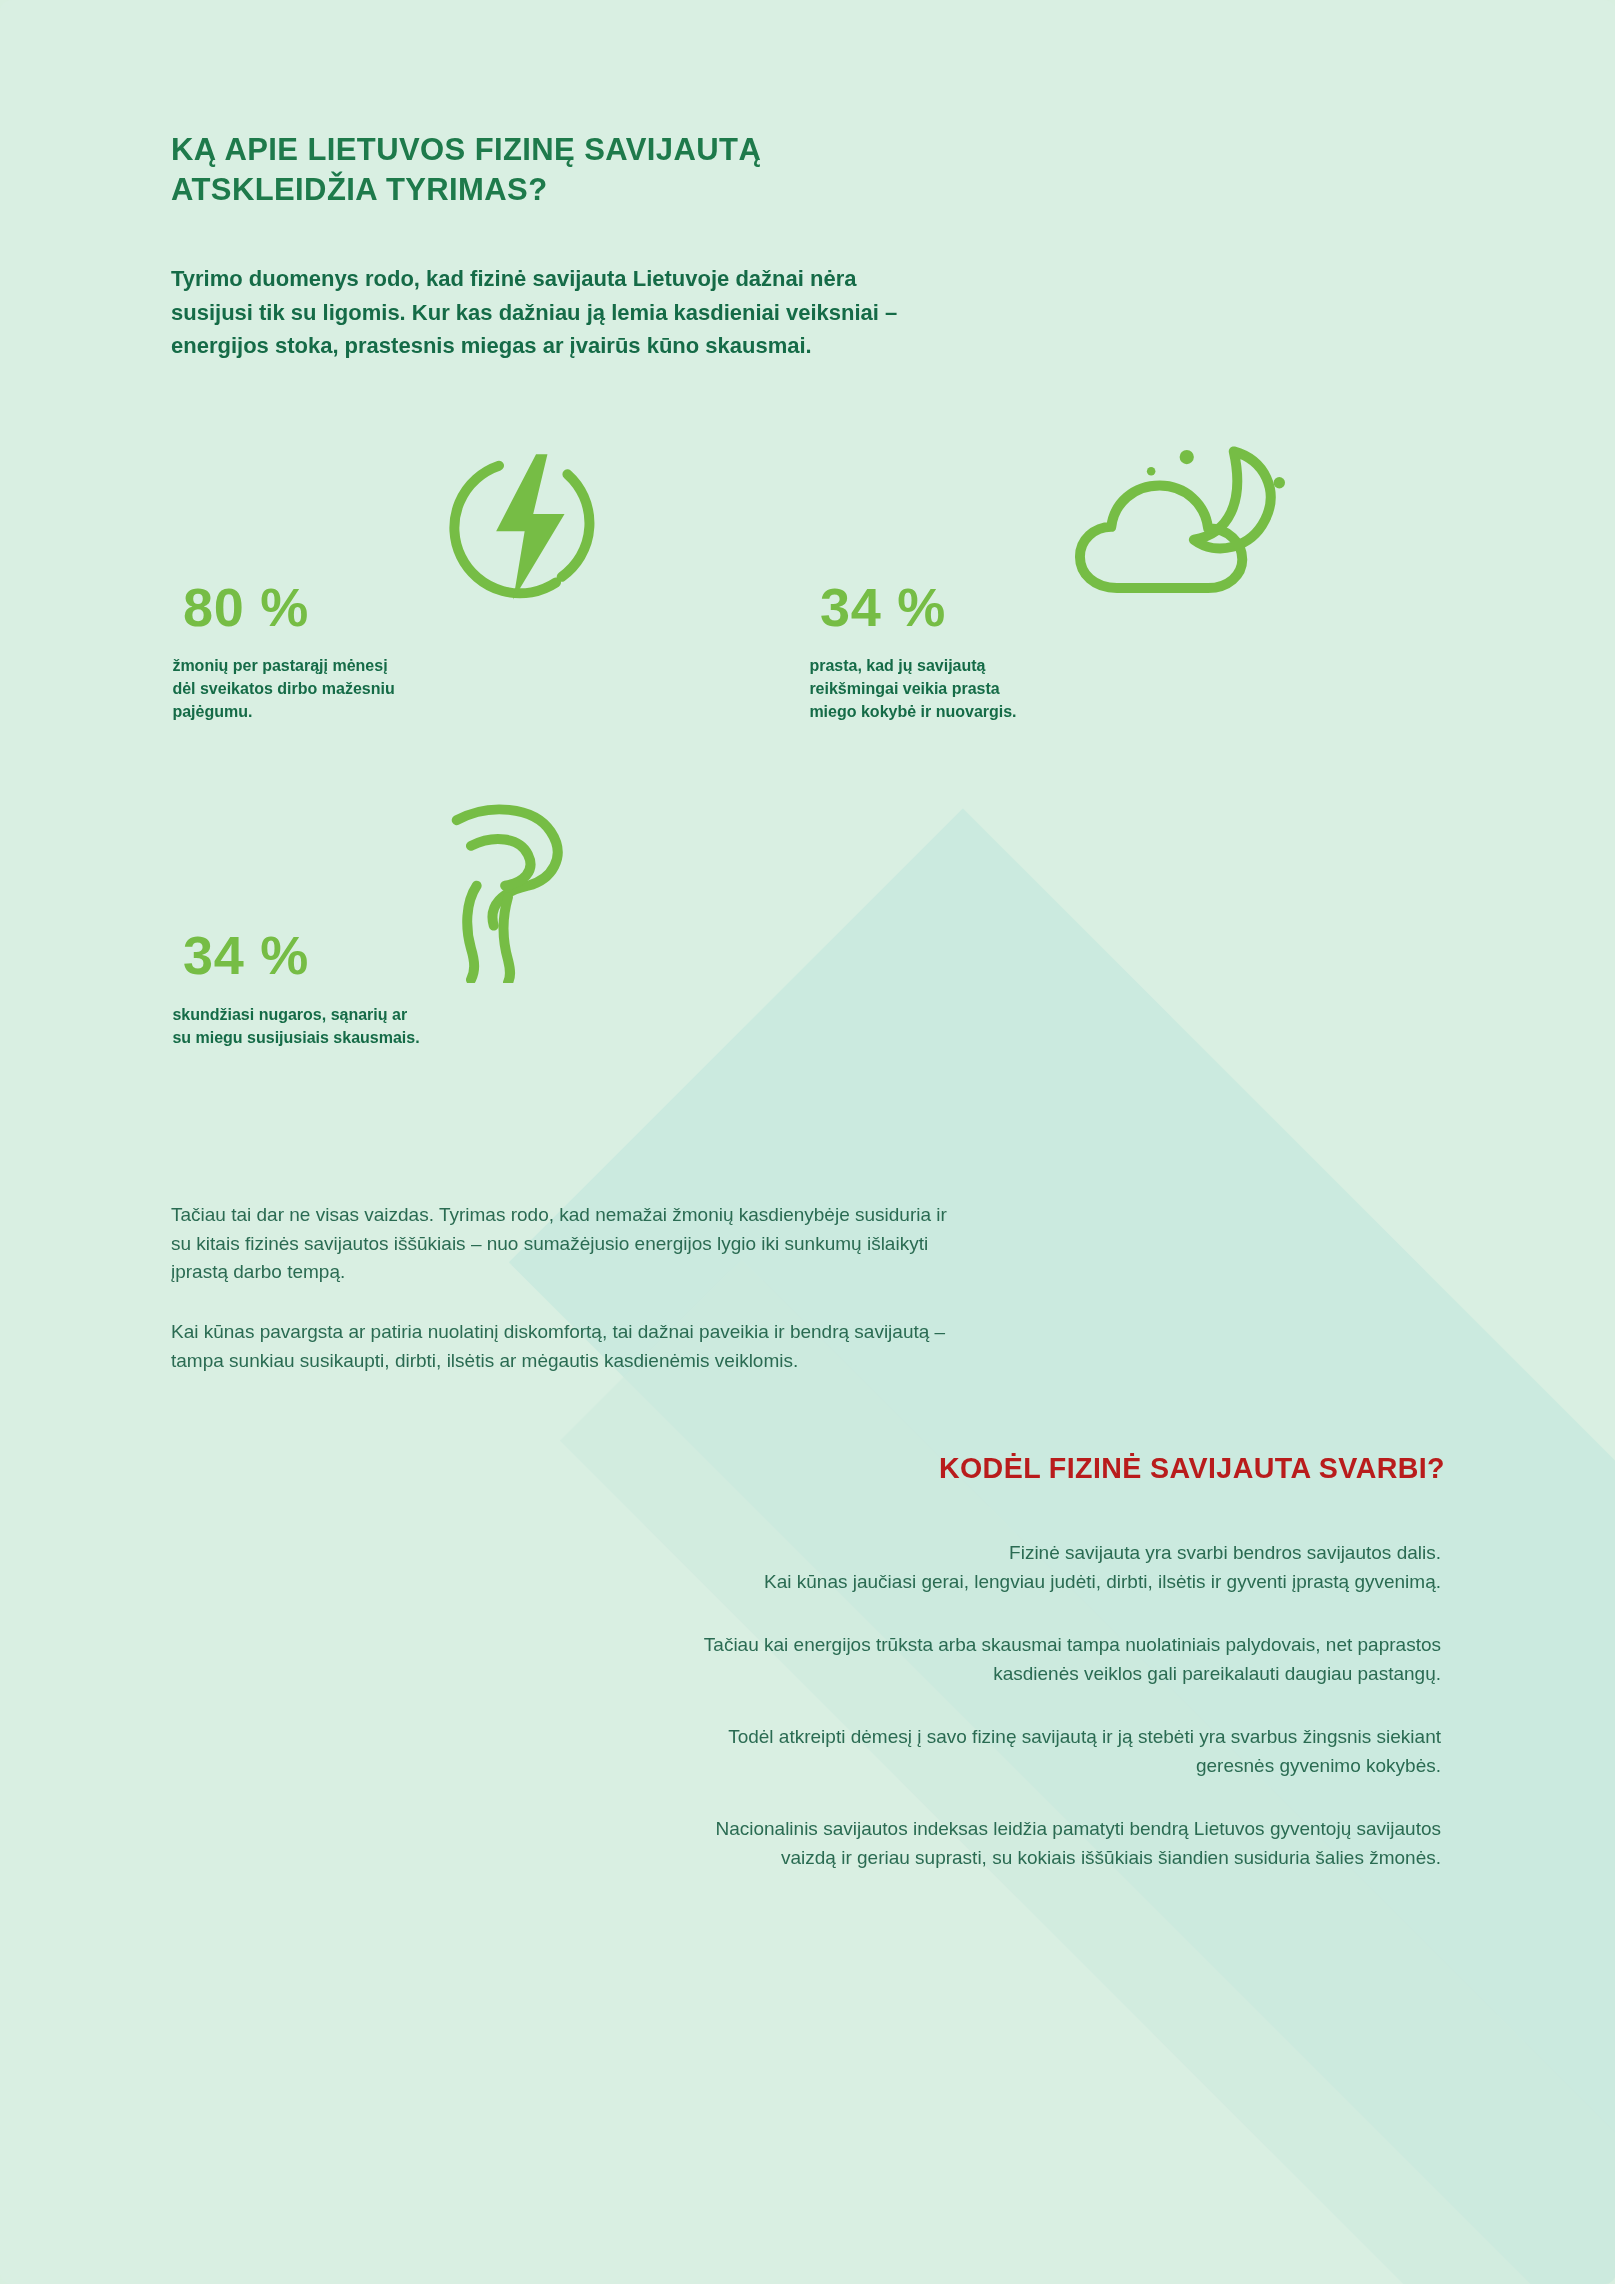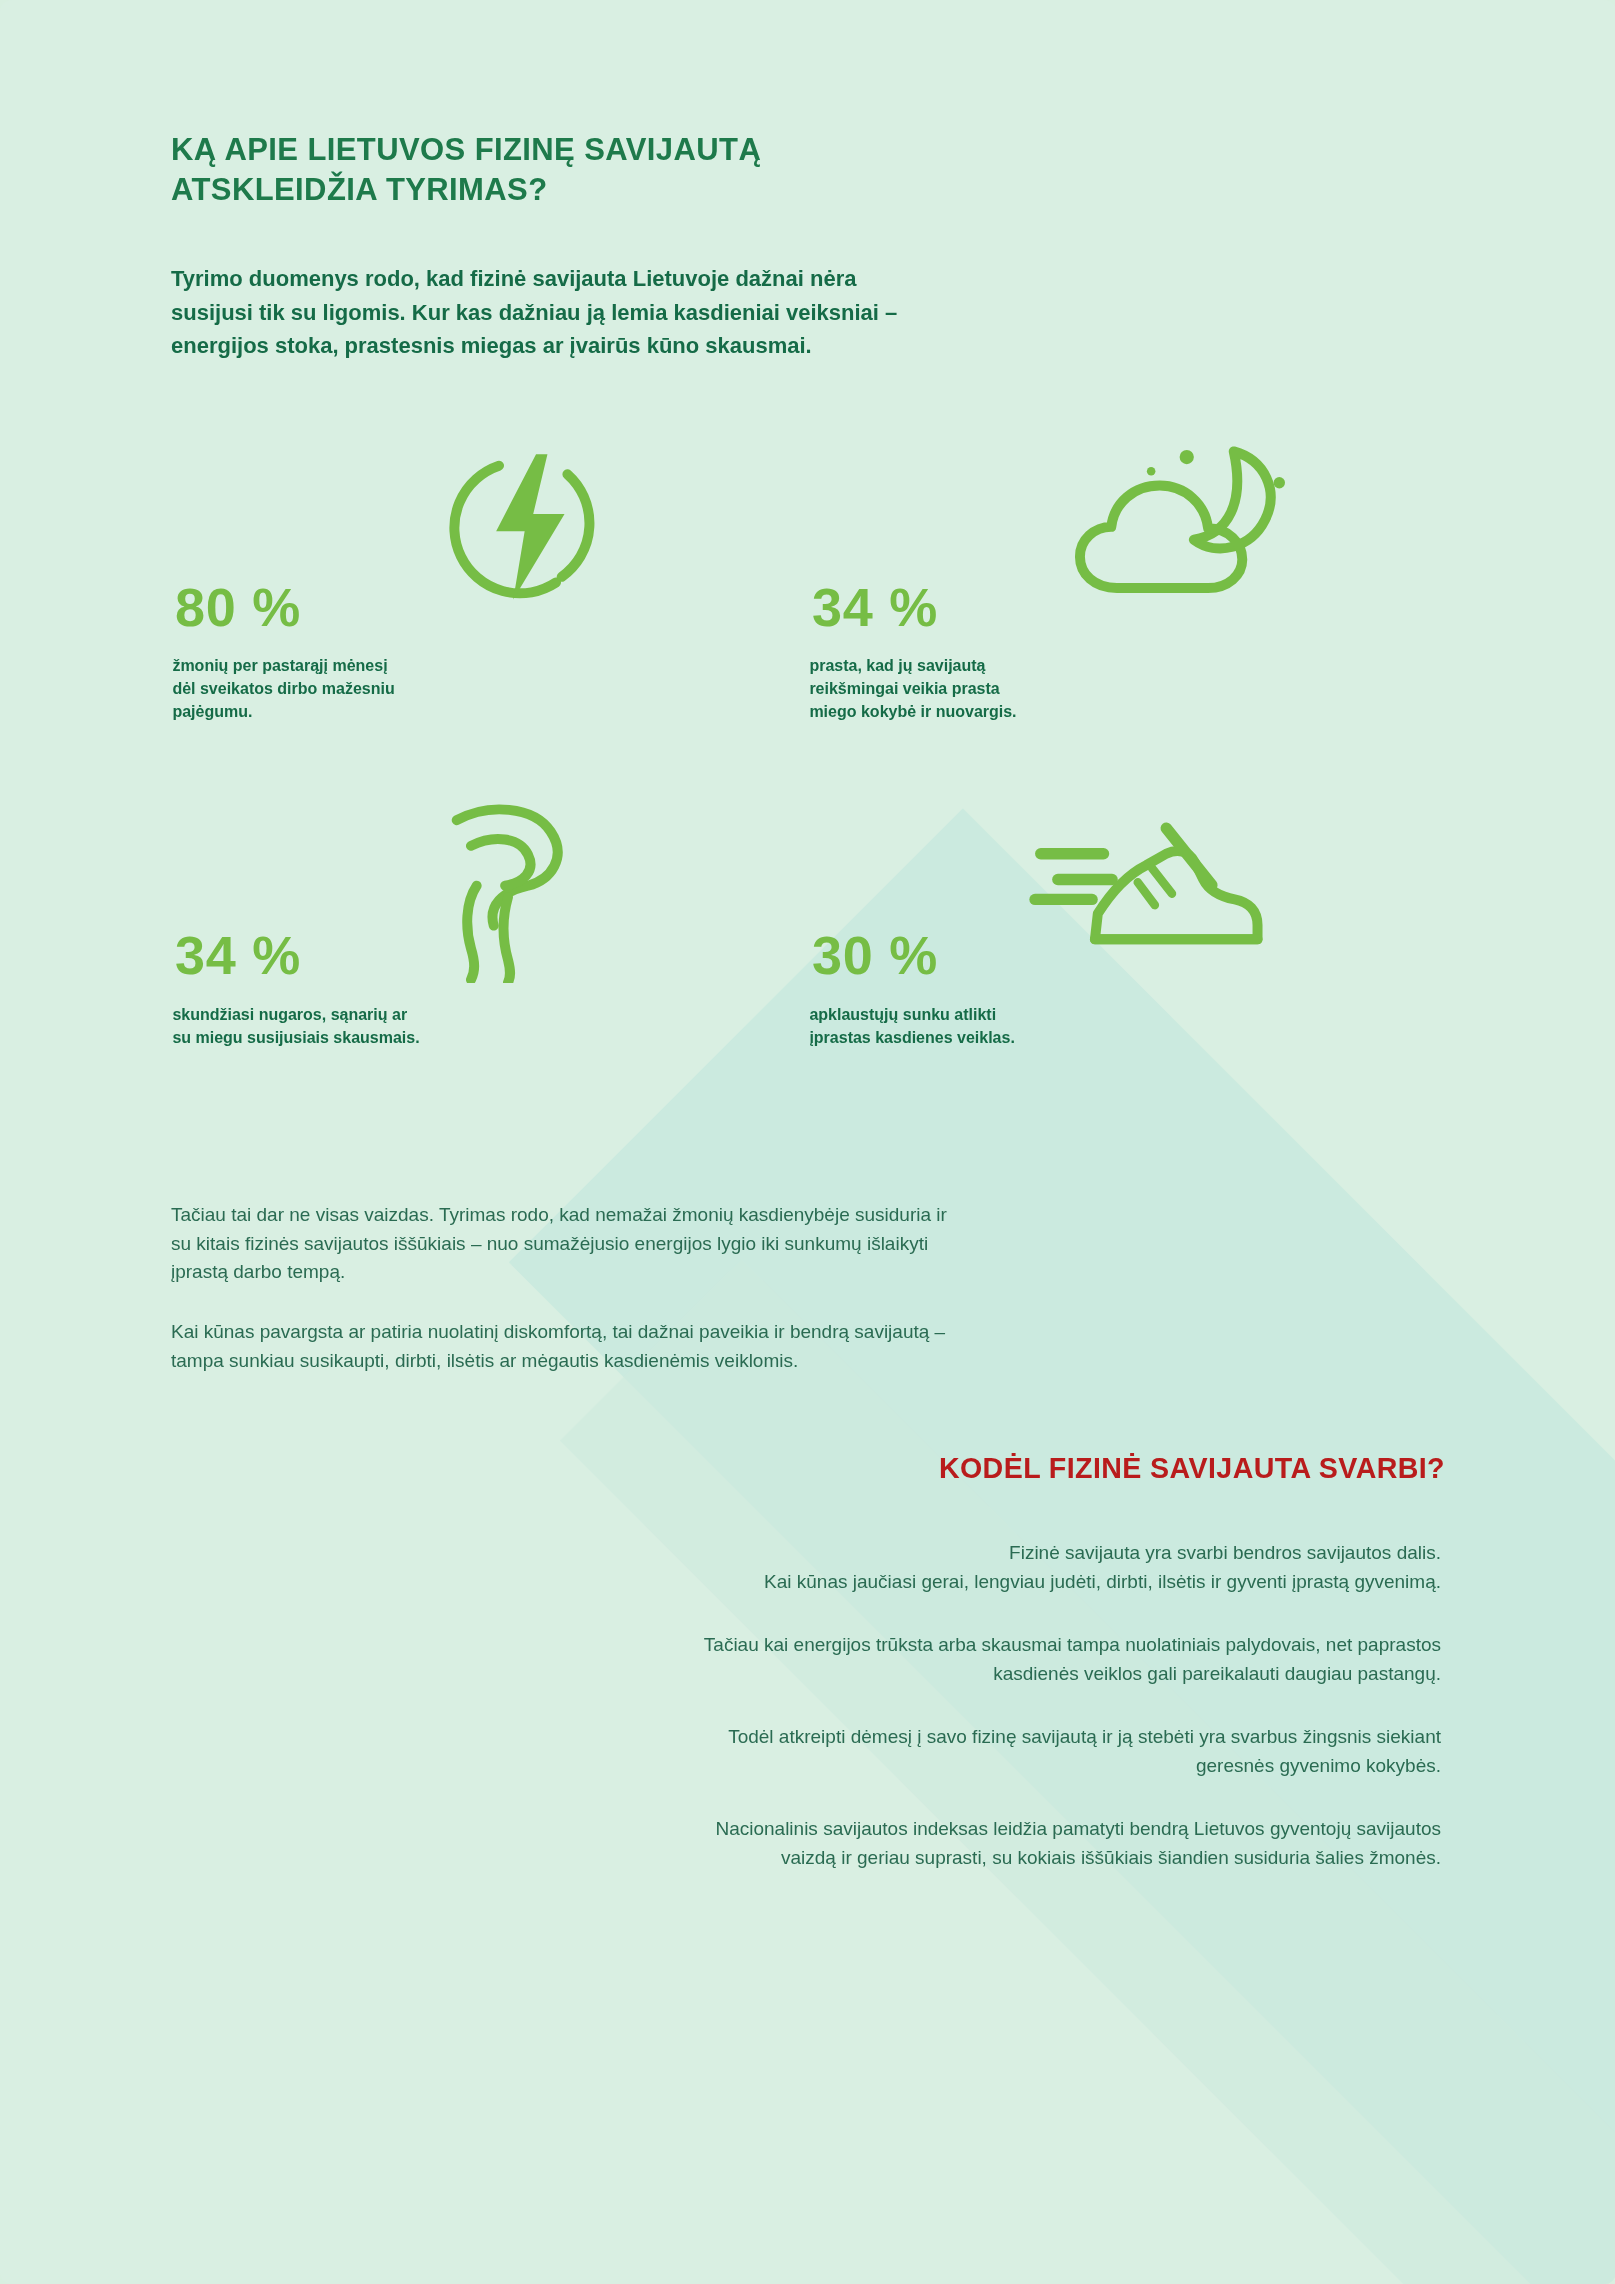--- a/index.html
+++ b/index.html
@@ -86,21 +86,21 @@
     top: 0;
     left: 271px;
   }
   .stat-number {
     color: #76bd45;
     font-size: 54px;
     font-weight: bold;
     letter-spacing: 0.7px;
     position: absolute;
     top: 136px;
-    left: 4px;
+    left: 12px;
   }
   .stat-text {
     color: #156b47;
     font-size: 16px;
     font-weight: bold;
     line-height: 1.46;
     position: absolute;
     top: 214px;
     left: 1.4px;
     max-width: 457px;
@@ -221,40 +221,20 @@
               <path d="M66 70 C62 84 62 100 66 114 C68 122 68 126 66 130"></path>
             </svg>
           </div>
           <div class="stat-number">34 %</div>
           <div class="stat-text">
             <span>skundžiasi nugaros, sąnarių ar</span>
             <span>su miegu susijusiais skausmais.</span>
           </div>
         </div>
 
-        <div class="stat right">
-          <div class="stat-icon">
-            <svg width="236" height="164" viewBox="0 0 165 115" fill="none">
-              <path d="M48 72 C58 56 70 44 82 38 L96 30 C104 26 112 28 116 36 L122 48
-                       C126 56 134 60 144 62 C154 64 160 70 160 80 L160 90 L46 90 Z" stroke="#76bd45" stroke-width="7" stroke-linejoin="round" fill="none"></path>
-              <path d="M46 90 L160 90" stroke="#76bd45" stroke-width="7" stroke-linecap="round"></path>
-              <path d="M86 40 L100 58" stroke="#76bd45" stroke-width="6" stroke-linecap="round"></path>
-              <path d="M76 50 L88 66" stroke="#76bd45" stroke-width="6" stroke-linecap="round"></path>
-              <path d="M96 12 L128 52" stroke="#76bd45" stroke-width="8" stroke-linecap="round"></path>
-              <path d="M8 30 L52 30" stroke="#76bd45" stroke-width="8" stroke-linecap="round"></path>
-              <path d="M20 48 L58 48" stroke="#76bd45" stroke-width="8" stroke-linecap="round"></path>
-              <path d="M4 62 L44 62" stroke="#76bd45" stroke-width="8" stroke-linecap="round"></path>
-            </svg>
-          </div>
-          <div class="stat-number">30 %</div>
-          <div class="stat-text">
-            <span>apklaustųjų sunku atlikti</span>
-            <span>įprastas kasdienes veiklas.</span>
-          </div>
-        </div>
 
       </div>
     </div>
 
     <div class="body-block">
       <p class="p">
         <span>Tačiau tai dar ne visas vaizdas. Tyrimas rodo, kad nemažai žmonių kasdienybėje susiduria ir</span>
         <span>su kitais fizinės savijautos iššūkiais – nuo sumažėjusio energijos lygio iki sunkumų išlaikyti</span>
         <span>įprastą darbo tempą.</span>
       </p>

